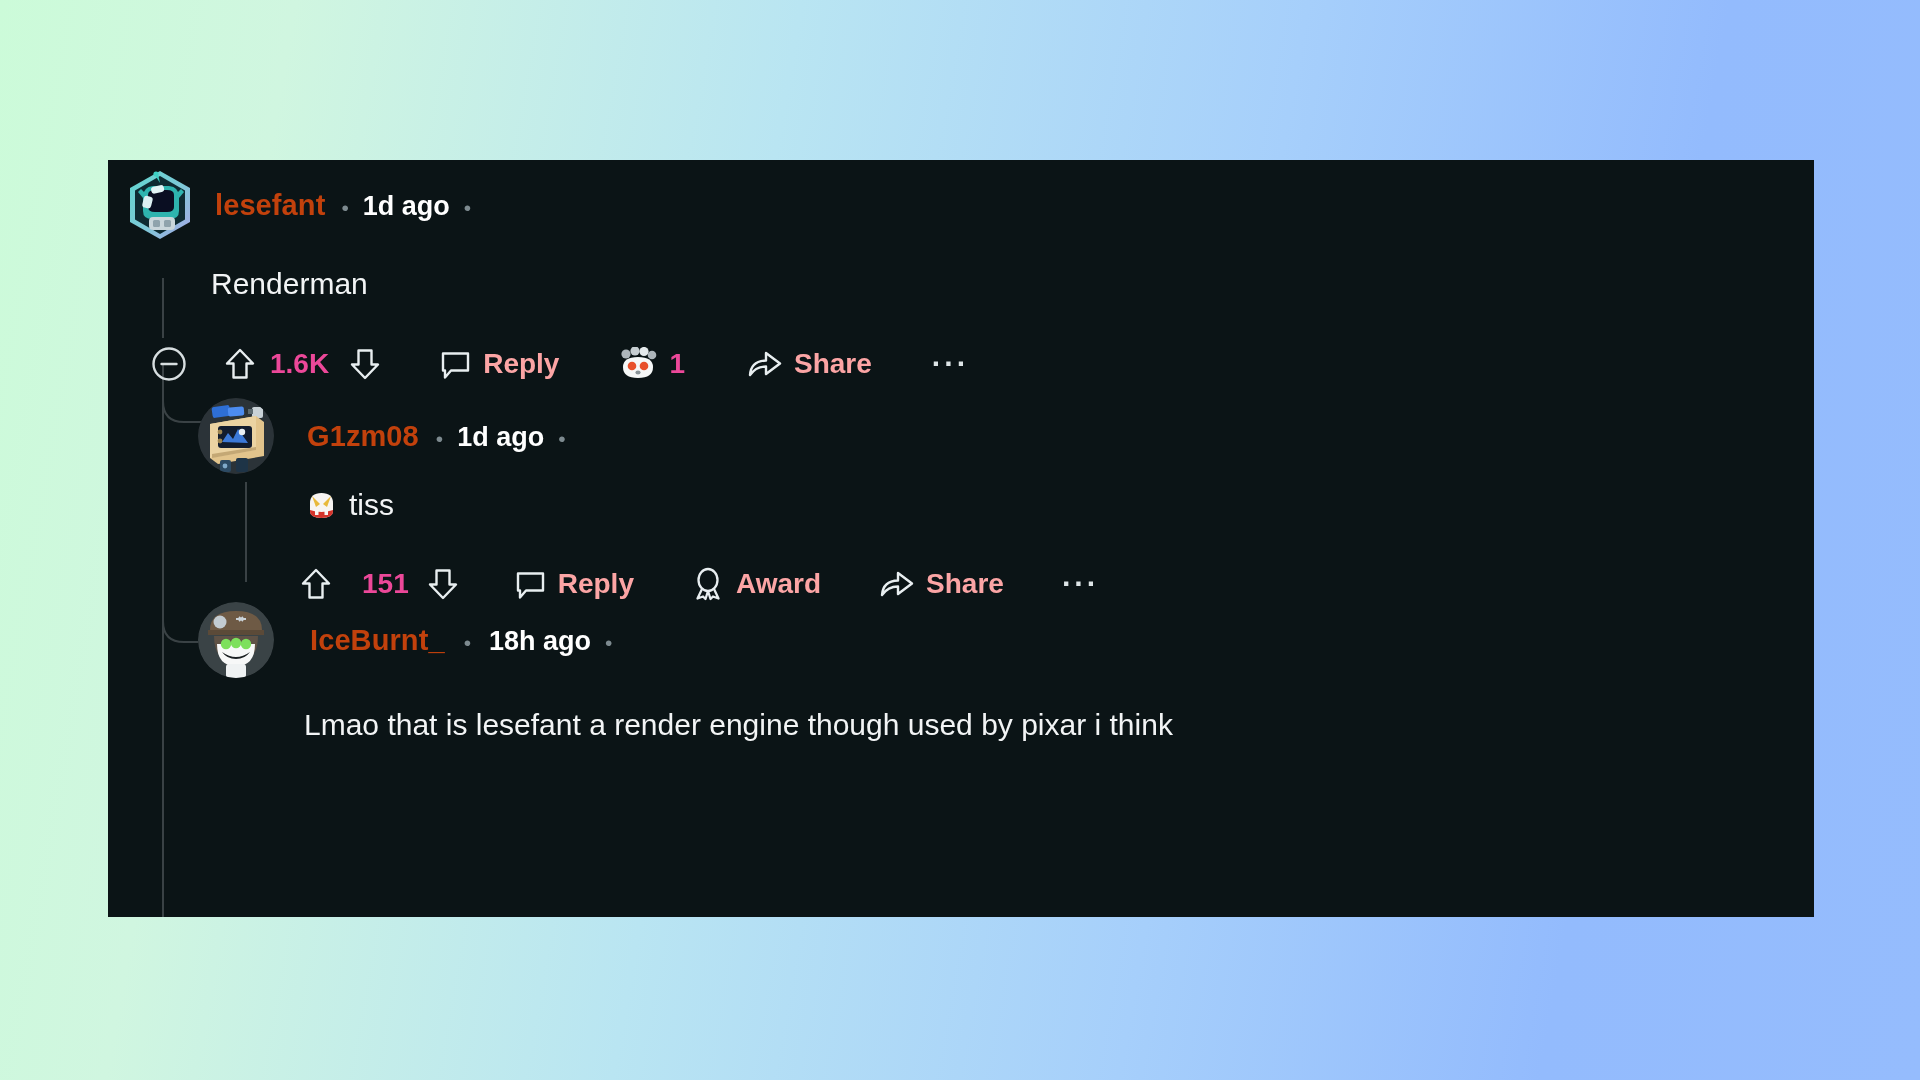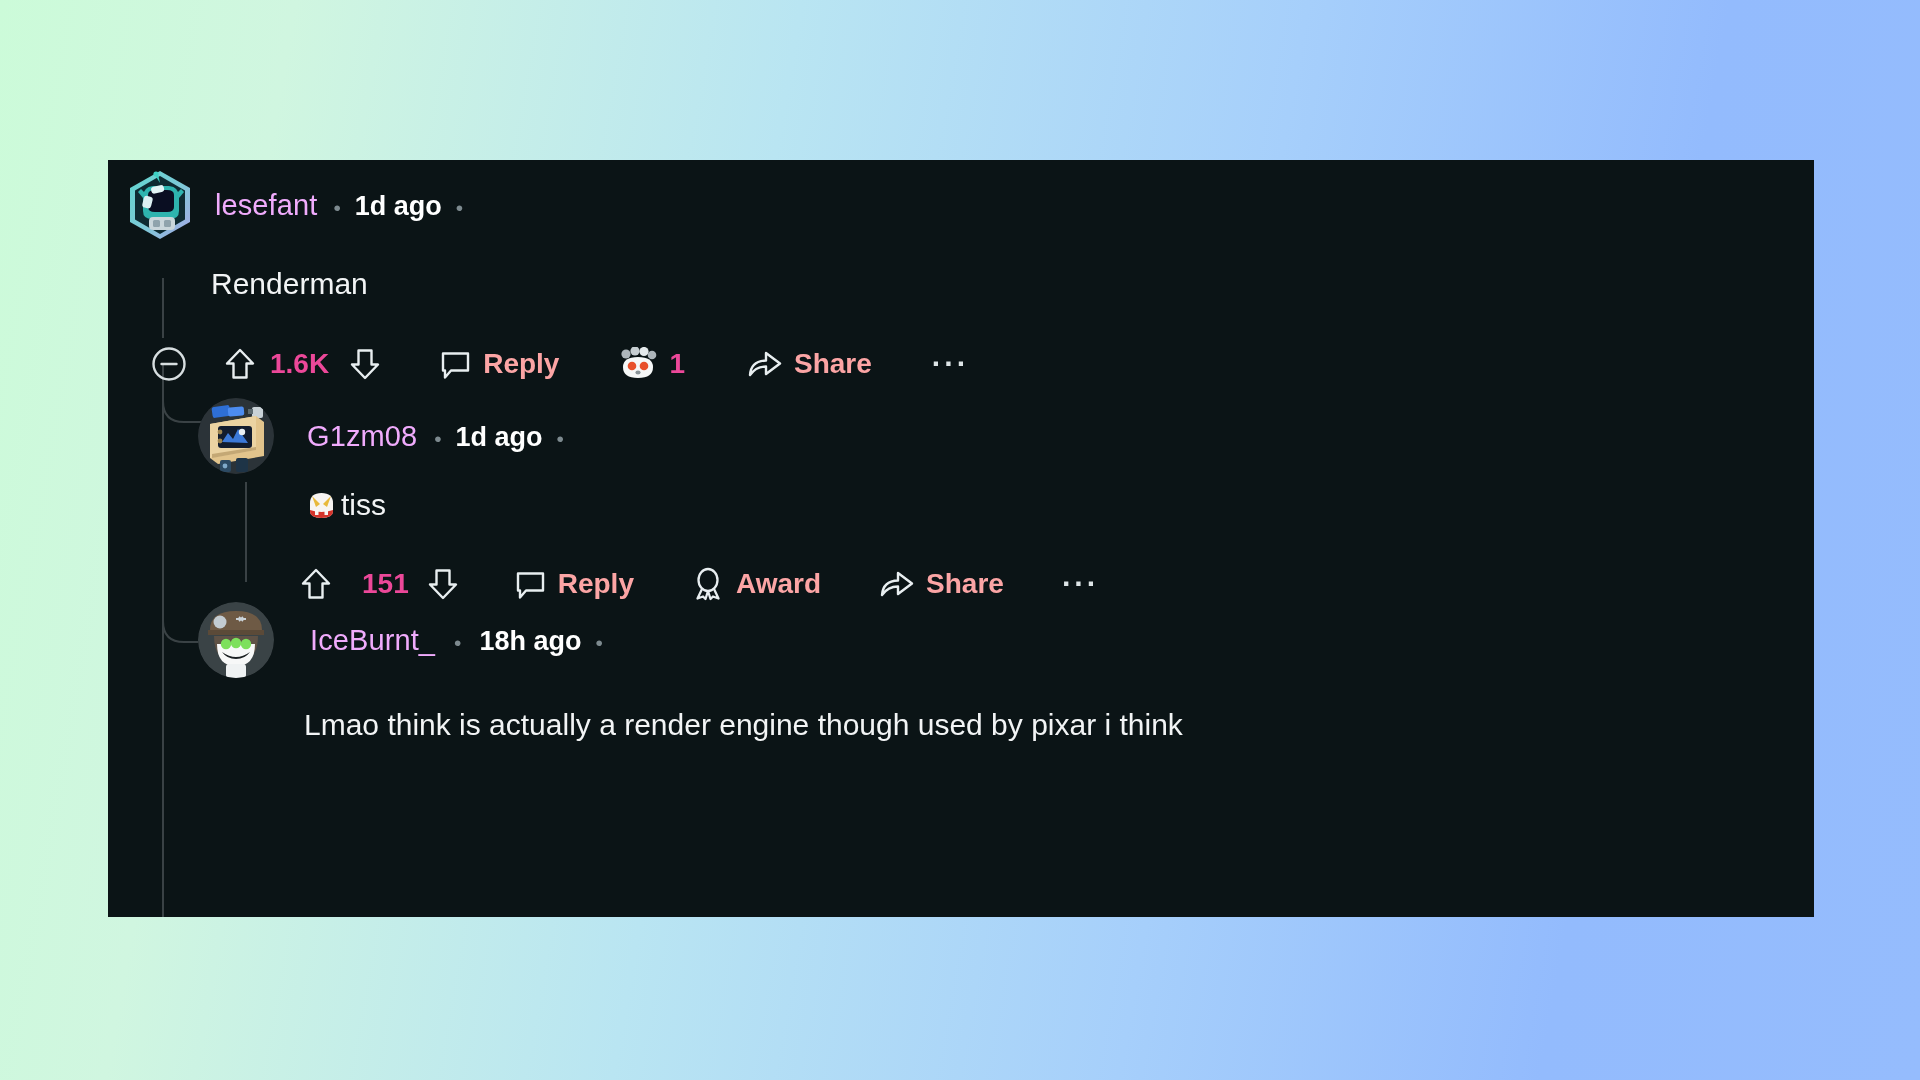--- a/index.html
+++ b/index.html
@@ -29,22 +29,22 @@
   
   .chead { position:absolute; display:flex; align-items:center; }
   .avatar {
     border-radius:50%;
     overflow:hidden;
     flex:none;
     position:relative;
     background:#20272A;
   }
   .uname {
-    font-weight:normal;
-    color:#f0abfc;
+    font-weight:bold;
+    color:#c2410c;
     letter-spacing:.1px;
     white-space:nowrap;
   }
   .meta {
     color:#ffffff;
     white-space:nowrap;
     font-weight:700;
   }
   .dot { color:#7D8A8F; }
 
@@ -219,21 +219,21 @@
       </svg>
     </div>
     <div style="display:flex; align-items:baseline; gap:0; margin-left:21px;">
       <span class="uname" style="font-size:29px;">G1zm08</span>
       <span class="dot" style="font-size:21px; margin-left:17px;">•</span>
       <span class="meta" style="font-size:27px; margin-left:14px;">1d ago</span>
       <span class="dot" style="font-size:21px; margin-left:14px;">•</span>
     </div>
   </div>
 
-  <div class="cbody" style="left:198px; top:328px; font-size:30px; gap:4px;">
+  <div class="cbody" style="left:198px; top:328px; font-size:30px; gap:12px;">
     <span class="ico">
       <svg width="31" height="31" viewBox="0 0 31 31">
         <path d="M4 13 Q4 3 15.5 3 Q27 3 27 13 L27 21 Q27 28 15.5 28 Q4 28 4 21 Z" fill="#F7F4F2"></path>
         <path d="M6 6 L14 14 L10 17 Z" fill="#E8B93C"></path>
         <path d="M25 6 L17 14 L21 17 Z" fill="#E8B93C"></path>
         <path d="M4 20 Q15.5 24 27 20 L27 21.5 Q27 28 15.5 28 Q4 28 4 21.5 Z" fill="#D5342B"></path>
         <rect x="9" y="20" width="3.5" height="5" fill="#FAF7F5"></rect>
         <rect x="18.5" y="20" width="3.5" height="5" fill="#FAF7F5"></rect>
       </svg>
     </span>
@@ -310,16 +310,16 @@
     </div>
     <div style="display:flex; align-items:baseline; gap:0; margin-left:21px;">
       <span class="uname" style="font-size:29px;margin-left:15px;">IceBurnt_</span>
       <span class="dot" style="font-size:21px; margin-left:19px;">•</span>
       <span class="meta" style="font-size:27px; margin-left:18px;">18h ago</span>
       <span class="dot" style="font-size:21px; margin-left:14px;">•</span>
     </div>
   </div>
 
   <div class="cbody" style="left:196px; top:548px; font-size:30px;">
-    <span>Lmao think is actually a render engine though used by pixar i think</span>
+    <span>Lmao that is lesefant a render engine though used by pixar i think</span>
   </div>
 
 </div>
 
 </body></html>

